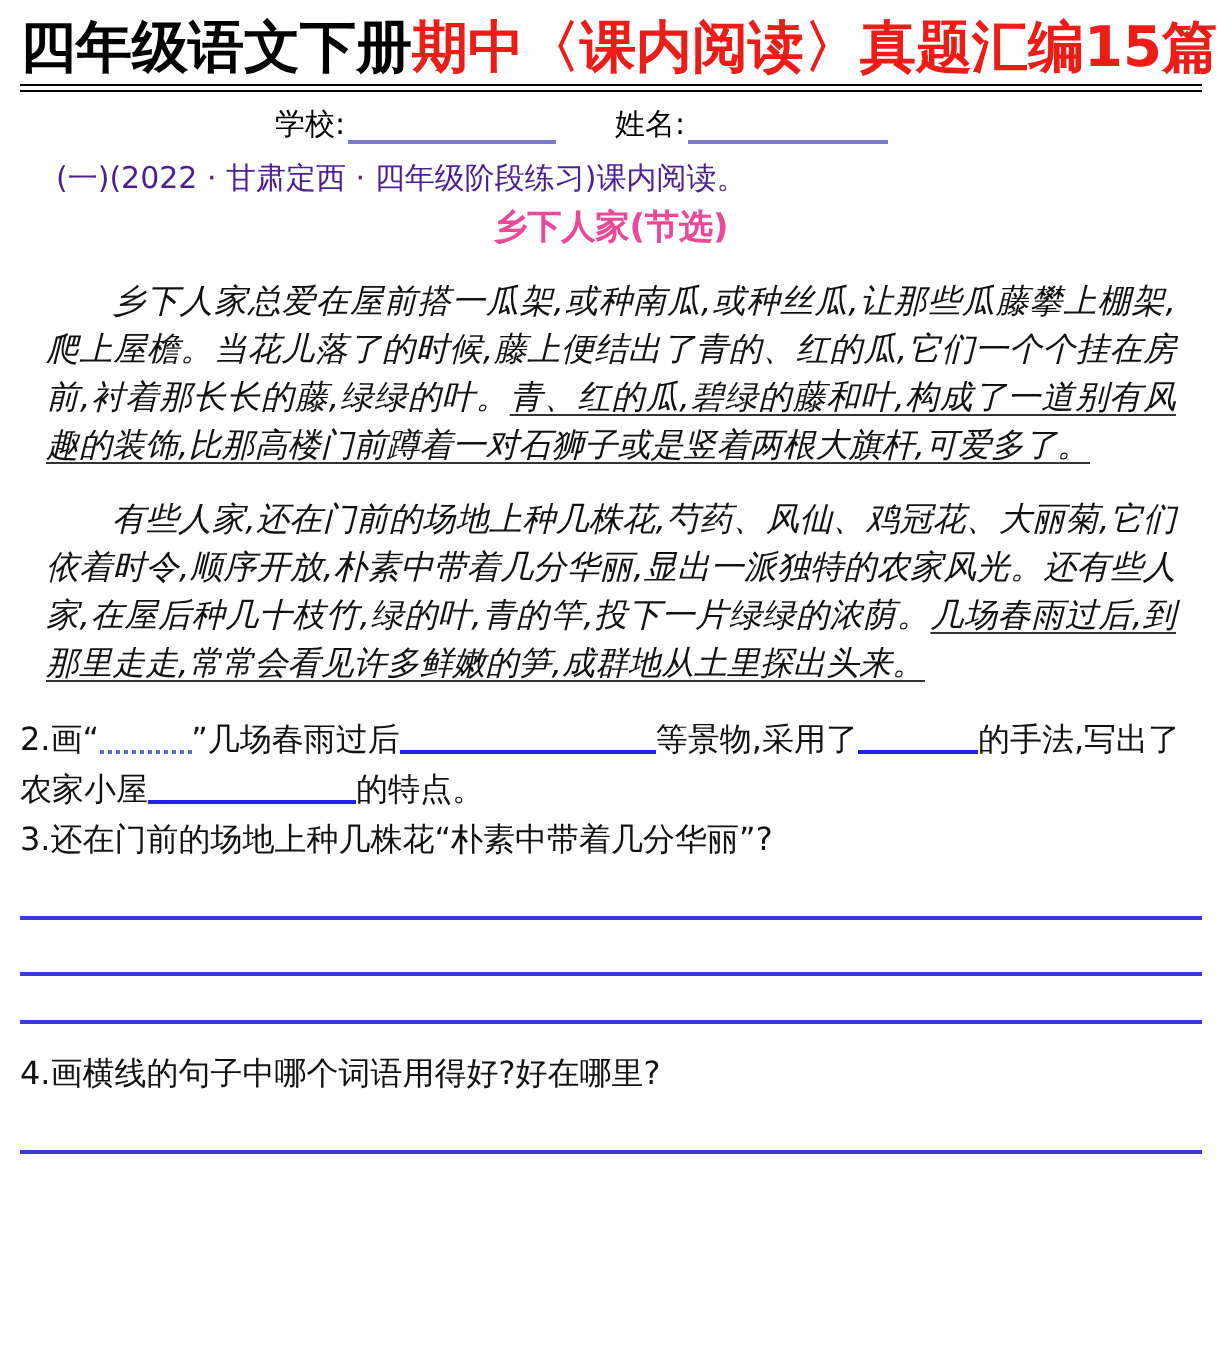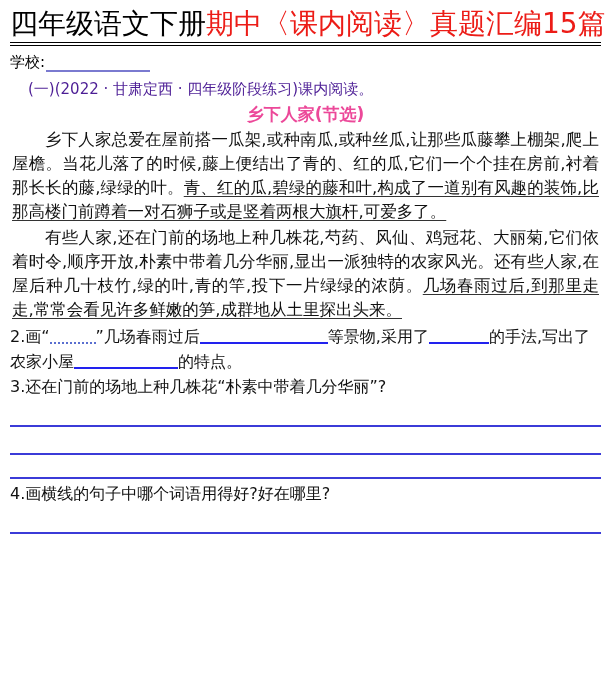--- a/index.html
+++ b/index.html
@@ -24,21 +24,21 @@
     padding: 0 10px;
   }
 
   
   .title-block {
     padding-top: 8px;
   }
   .doc-title {
     text-align: center;
     font-size: 28px;
-    font-weight: normal;
+    font-weight: bold;
     line-height: 1.14;
     letter-spacing: 0px;
     white-space: nowrap;
   }
   .doc-title .t-black { color: #000000; }
   .doc-title .t-red   { color: #ec1c17; }
 
   .double-rule {
     margin-top: 2px;
     border-top: 1.5px solid #000;
@@ -46,21 +46,21 @@
     height: 2px;
     width: 100%;
   }
 
   
   .info-row {
     margin-top: 6px;
     font-size: 15px;
     line-height: 20px;
     display: flex;
-    justify-content: space-between;
+    justify-content: center;
     align-items: flex-end;
     color: #000;
   }
   .info-field {
     display: inline-flex;
     align-items: flex-end;
     white-space: nowrap;
   }
   .info-label { padding-right: 1px; }
   .info-blank {
@@ -96,22 +96,23 @@
   .body-text {
     margin-top: 2px;
     font-size: 16.5px;
     line-height: 24px;
     color: #111;
   }
   .para {
     text-indent: 2em;
     text-align: justify;
     text-align-last: left;
-    margin: 2px;
+    margin: 13px;
     padding: 0;
+    font-style: italic;
   }
   .para + .para { margin-top: 0; }
   .u-solid {
     text-decoration: underline;
     text-decoration-color: #333;
     text-underline-offset: 3px;
     text-decoration-thickness: 1px;
   }
 
   
@@ -164,20 +165,24 @@
   <div class="title-block">
     <div class="doc-title"><span class="t-black">四年级语文下册</span><span class="t-red">期中〈课内阅读〉真题汇编15篇</span></div>
     <div class="double-rule"></div>
   </div>
 
   <div class="info-row">
     <span class="info-field">
         <span class="info-label">学校:</span>
         <span class="info-blank blank-school"></span>
       </span>
+      <span class="info-field">
+        <span class="info-label">姓名:</span>
+        <span class="info-blank blank-name"></span>
+      </span>
   </div>
 
   <div class="source-line">(一)(2022 · 甘肃定西 · 四年级阶段练习)课内阅读。</div>
 
   <div class="article-title">乡下人家(节选)</div>
 
   <div class="body-text">
     <p class="para"><span>乡下人家总爱在屋前搭一瓜架,或种南瓜,或种丝瓜,让那些瓜藤攀上棚架,爬上屋檐。当花儿落了的时候,藤上便结出了青的、红的瓜,它们一个个挂在房前,衬着那长长的藤,绿绿的叶。</span><span class="u-solid">青、红的瓜,碧绿的藤和叶,构成了一道别有风趣的装饰,比那高楼门前蹲着一对石狮子或是竖着两根大旗杆,可爱多了。</span></p>
     <p class="para"><span>有些人家,还在门前的场地上种几株花,芍药、风仙、鸡冠花、大丽菊,它们依着时令,顺序开放,朴素中带着几分华丽,显出一派独特的农家风光。还有些人家,在屋后种几十枝竹,绿的叶,青的竿,投下一片绿绿的浓荫。</span><span class="u-solid">几场春雨过后,到那里走走,常常会看见许多鲜嫩的笋,成群地从土里探出头来。</span></p>
   </div>
@@ -189,20 +194,20 @@
 
     <div class="q"><span>3.</span><span>还在门前的场地上种几株花“朴素中带着几分华丽”?</span></div>
 
     <div class="sp-26"></div>
     <div class="answer-line"></div>
     <div class="sp-26"></div>
     <div class="answer-line"></div>
     <div class="sp-22"></div>
     <div class="answer-line"></div>
 
-    <div class="q" style="margin-top:2px;"><span>4.</span><span>画横线的句子中哪个词语用得好?好在哪里?</span></div>
+    <div class="q" style="margin-top:12px;"><span>4.</span><span>画横线的句子中哪个词语用得好?好在哪里?</span></div>
 
     <div class="sp-26"></div>
     <div class="answer-line"></div>
 
   </div>
 
 </div>
 
 </body></html>

